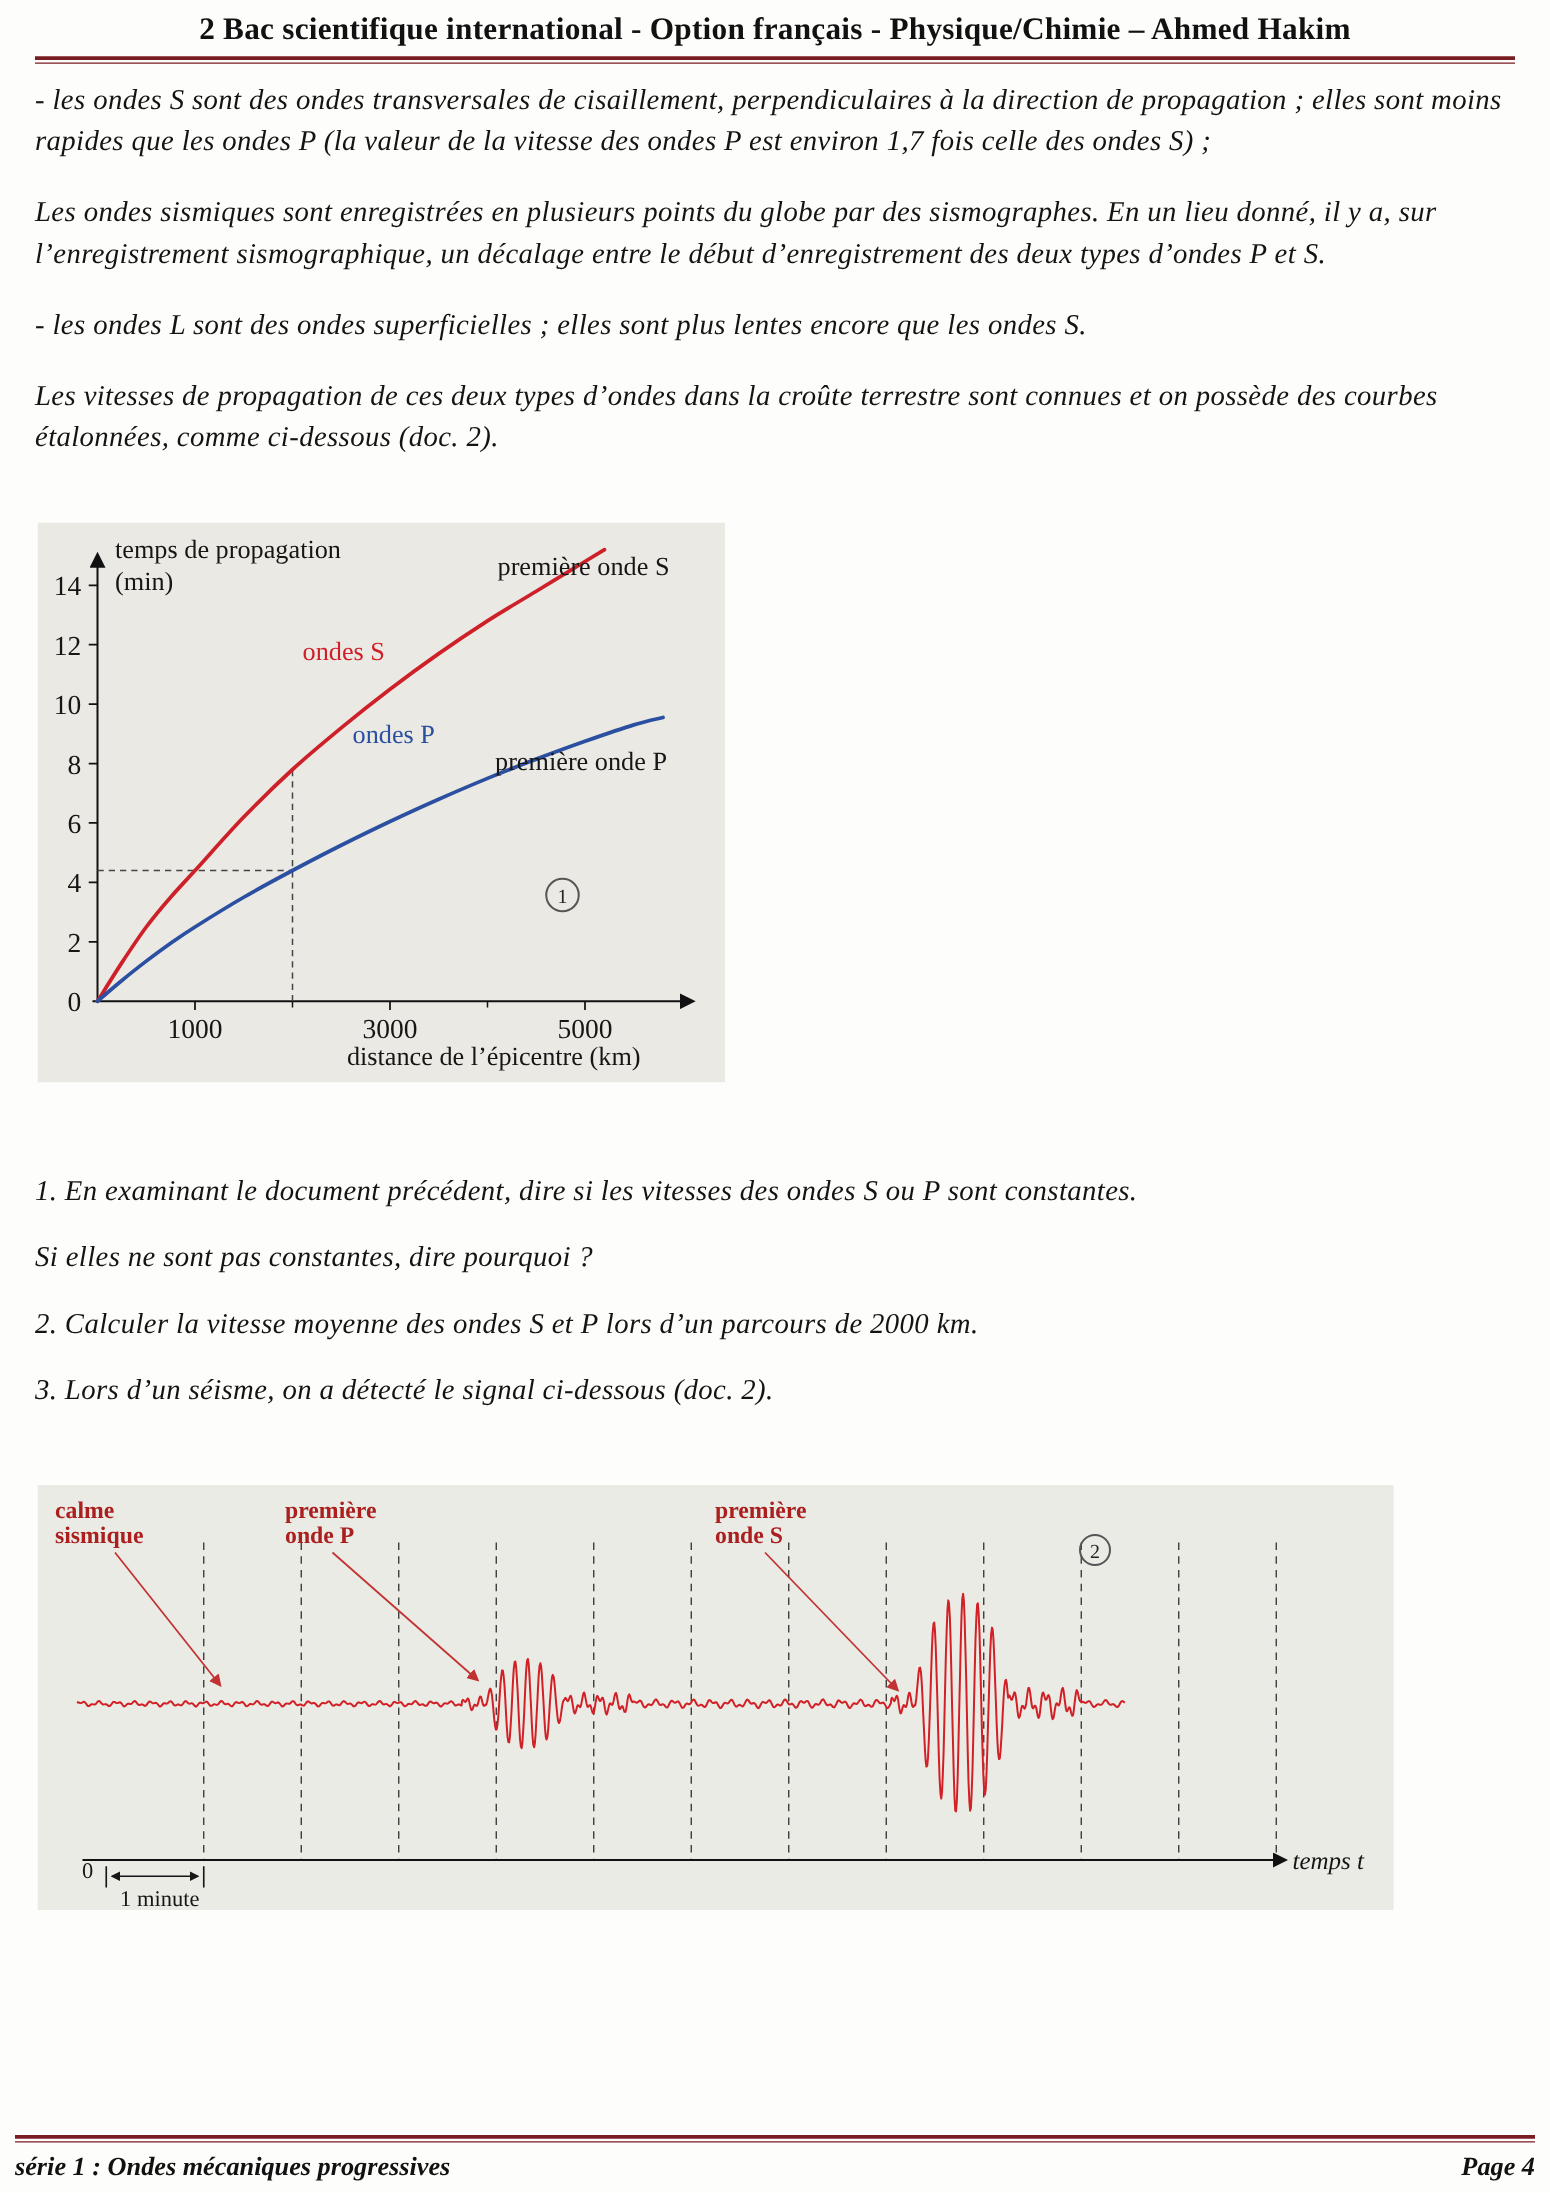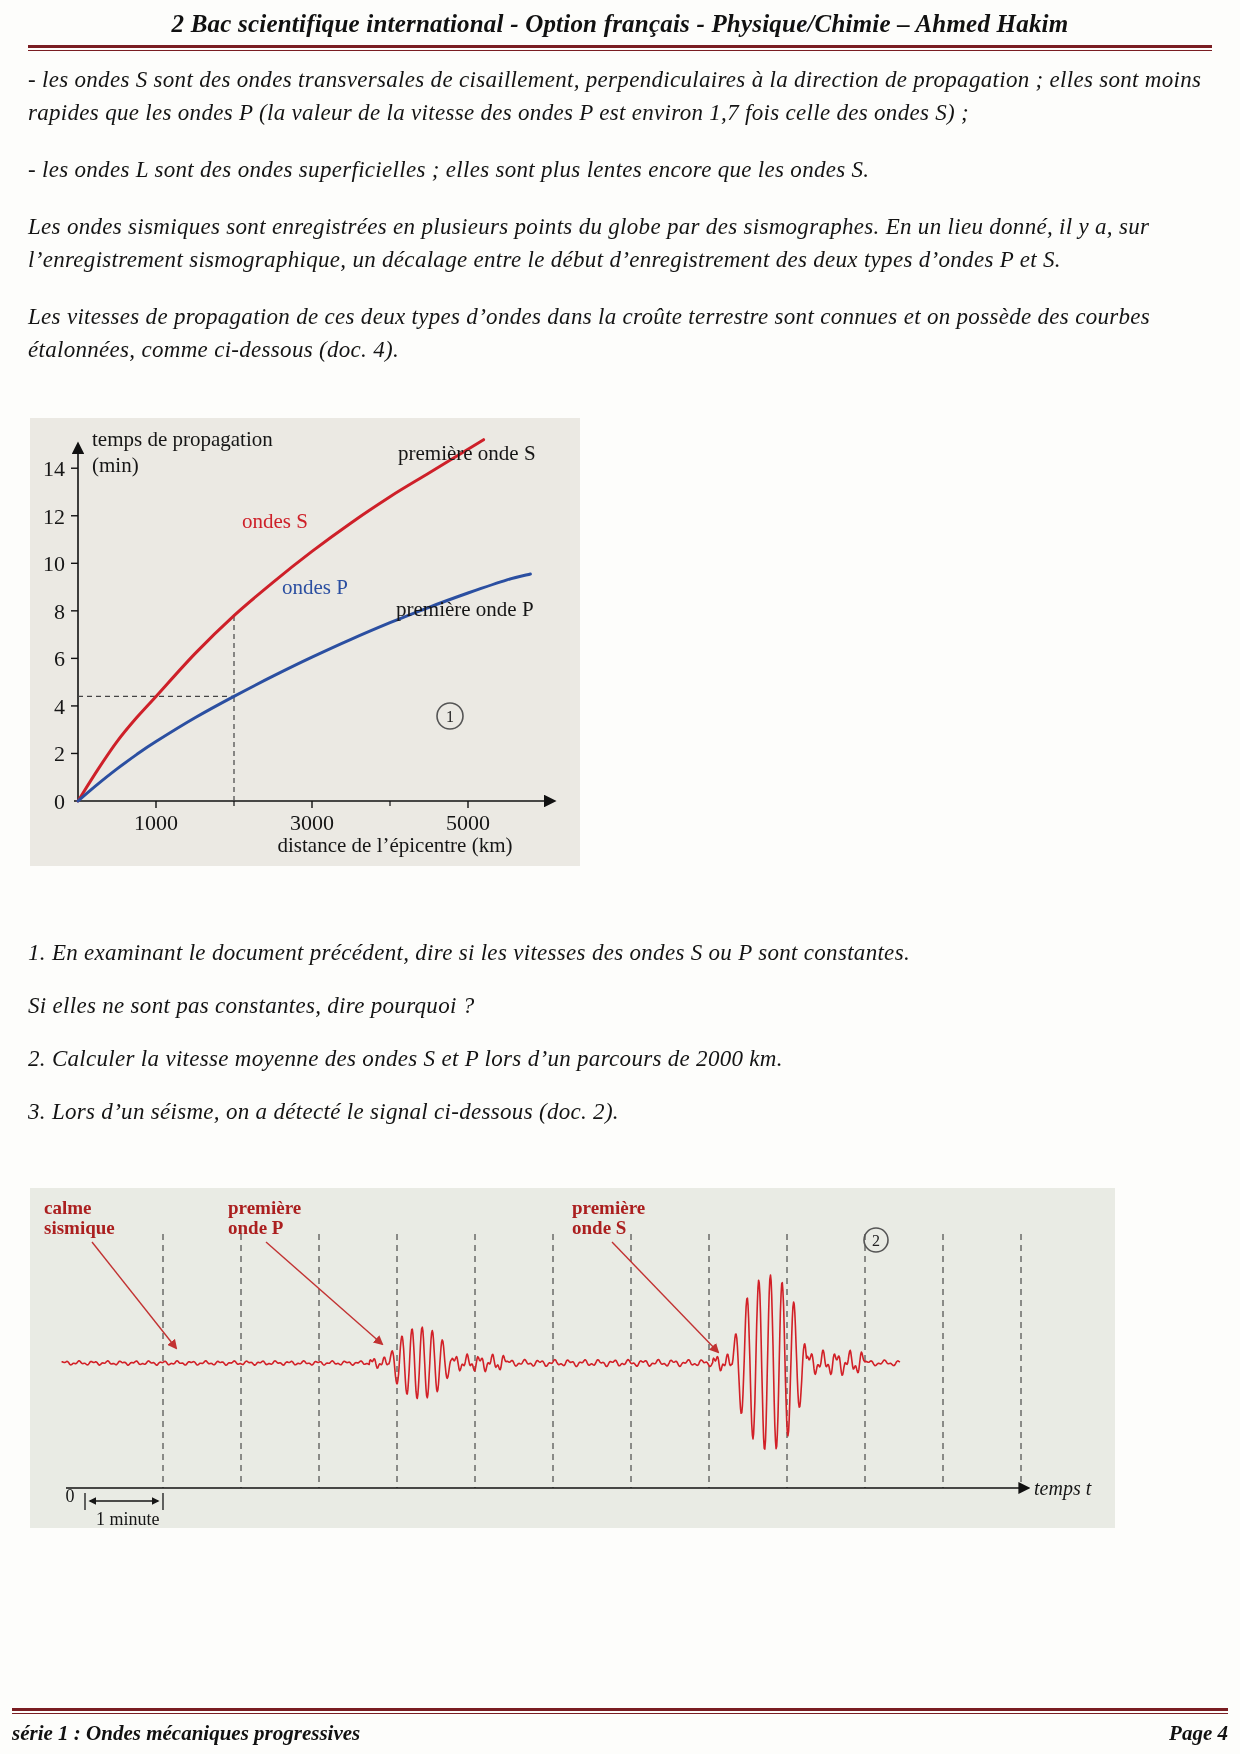--- a/index.html
+++ b/index.html
@@ -1,19 +1,19 @@
 <!DOCTYPE html>
 <html><head>
 <meta charset="utf-8">
 <style>
   html,body{margin:0;padding:0;background:#ffffff;}
   .page{position:relative;width:1240px;height:1754px;background:#fdfdfb;overflow:hidden;
         font-family:"Liberation Serif","DejaVu Serif",serif;color:#141414;}
   .content{padding:0 28px;}
-  .header-title{padding-top:10px;text-align:center;font-weight:bold;font-style:italic;
+  .header-title{padding-top:10px;text-align:center;font-weight:bold;
         font-size:25px;letter-spacing:.2px;color:#111;}
   .rule{margin-top:7px;height:2px;border-top:3px solid #7a1d22;border-bottom:1px solid #7a1d22;}
   .para{font-style:italic;font-size:23px;line-height:33px;letter-spacing:.3px;margin:24px 0 0 0;}
   .para.first{margin-top:12px;}
   .q{font-style:italic;font-size:23px;line-height:33px;letter-spacing:.3px;margin:20px 0 0 0;}
   .q.first{margin-top:70px;}
   .fig1{margin:52px 0 0 2px;width:550px;height:448px;}
   .fig2{margin:60px 0 0 2px;width:1085px;height:376px;}
   figure{padding:0;}
   .figbg1{fill:#ebe9e3;}
@@ -36,23 +36,23 @@
 </head>
 <body>
 
 <div class="page">
   <div class="content">
 
     <div class="header-title">2 Bac scientifique international - Option français - Physique/Chimie – Ahmed Hakim</div>
     <div class="rule"></div>
 
     <p class="para first">- les ondes S sont des ondes transversales de cisaillement, perpendiculaires à la direction de propagation ; elles sont moins rapides que les ondes P (la valeur de la vitesse des ondes P est environ 1,7 fois celle des ondes S) ;</p>
+    <p class="para">Les ondes sismiques sont enregistrées en plusieurs points du globe par des sismographes. En un lieu donné, il y a, sur l’enregistrement sismographique, un décalage entre le début d’enregistrement des deux types d’ondes P et S.</p>
     <p class="para">- les ondes L sont des ondes superficielles ; elles sont plus lentes encore que les ondes S.</p>
-    <p class="para">Les ondes sismiques sont enregistrées en plusieurs points du globe par des sismographes. En un lieu donné, il y a, sur l’enregistrement sismographique, un décalage entre le début d’enregistrement des deux types d’ondes P et S.</p>
-    <p class="para">Les vitesses de propagation de ces deux types d’ondes dans la croûte terrestre sont connues et on possède des courbes étalonnées, comme ci-dessous (doc. 4).</p>
+    <p class="para">Les vitesses de propagation de ces deux types d’ondes dans la croûte terrestre sont connues et on possède des courbes étalonnées, comme ci-dessous (doc. 2).</p>
 
     <figure class="fig1">
       <svg viewBox="0 0 550 448" width="550" height="448">
         <defs>
           <marker id="ar1b" viewBox="0 0 10 10" refX="8" refY="5" markerWidth="8" markerHeight="8" orient="auto-start-reverse">
             <path d="M0,0 L10,5 L0,10 z" fill="#111"></path>
           </marker>
         </defs>
         <rect x="0" y="0" width="550" height="448" class="figbg1"></rect>
         <g id="c1-dyn">

